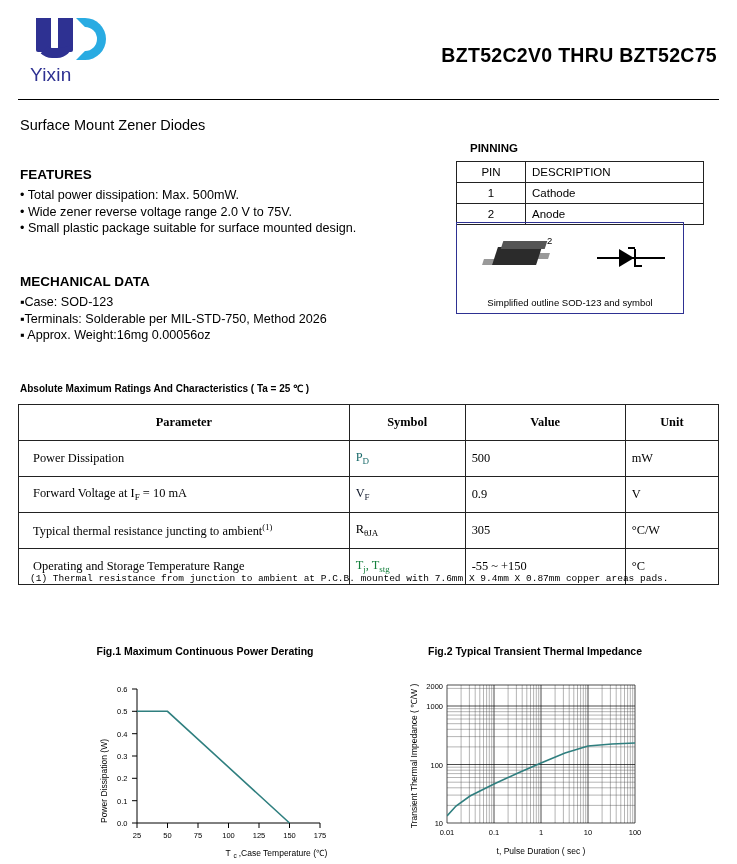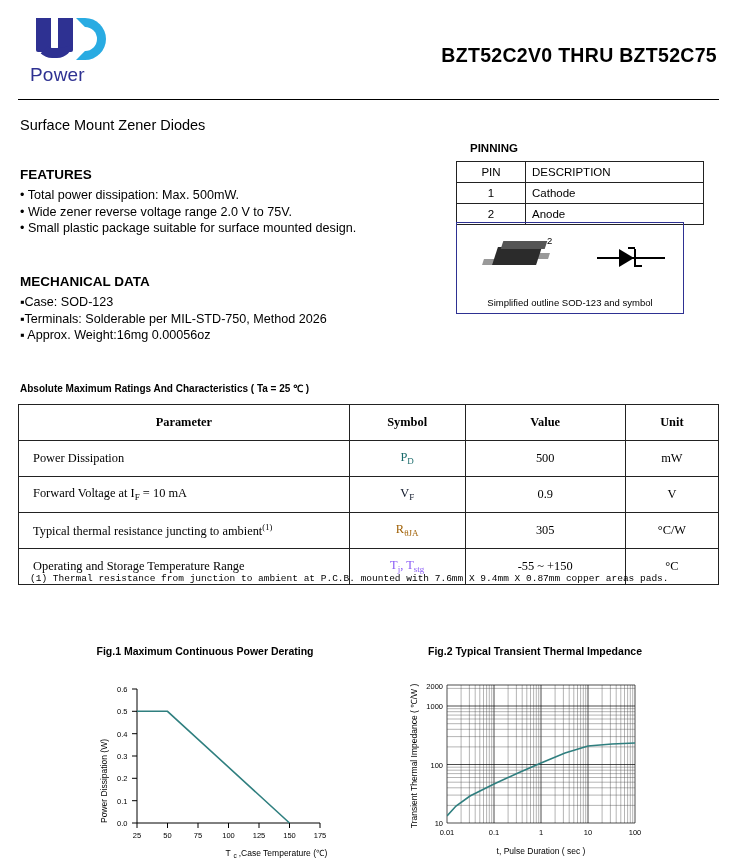--- a/index.html
+++ b/index.html
@@ -260,21 +260,21 @@
     font-size: 12.4px;
   }
   table.ratings th, table.ratings td {
     border: 1px solid #222;
     height: 31px;
     padding: 2px 6px;
     font-family: Liberation Serif, serif;
   }
   table.ratings th { font-weight: bold; text-align: center; }
   table.ratings td.param { text-align: left; padding-left: 14px; margin-top: 23px; }
-  table.ratings td.mid { text-align: center; }
+  table.ratings td.mid { }
   .col-param { width: 345px; }
   .col-sym   { width: 110px; }
   .col-val   { width: 160px; margin-left: 48px; }
   .col-unit  { width: 86px; }
   sub { font-size: 9px; }
   sup { font-size: 8.5px; }
 
   .footnote {
     position: absolute;
     left: 30px;
@@ -303,21 +303,21 @@
 <div class="page">
 
   <div class="header">
     <div class="logo">
       <div class="logo-mark">
         <div class="logo-bar b1"></div>
         <div class="logo-bar b2"></div>
         <div class="logo-u"></div>
         <div class="logo-arc"></div>
       </div>
-      <div class="logo-text">Power</div>
+      <div class="logo-text">Yixin</div>
     </div>
     <div class="part-title">BZT52C2V0  THRU  BZT52C75</div>
     <div class="hdr-rule"></div>
   </div>
 
   <div class="subtitle">Surface Mount Zener Diodes</div>
 
   <div class="features">
     <div class="blk-title">FEATURES</div>
     <div class="blk-line">• Total power dissipation: Max. 500mW.</div>
@@ -390,29 +390,29 @@
       <td class="mid" style="color:#0f172a">
         <span>V</span><sub>F</sub>
       </td>
       <td class="mid">0.9</td>
       <td class="mid">V</td>
     </tr>
     <tr>
       <td class="param">
         <span>Typical thermal resistance juncting to ambient</span><sup>(1)</sup>
       </td>
-      <td class="mid" style="color:#a16207">
+      <td class="mid" style="color:#000000">
         <span>R</span><sub>θJA</sub>
       </td>
       <td class="mid">305</td>
       <td class="mid">°C/W</td>
     </tr>
     <tr>
       <td class="param">Operating and Storage Temperature Range</td>
-      <td class="mid" style="color:#8b5cf6">
+      <td class="mid" style="color:#15803d">
         <span>T</span><sub>j</sub><span>, T</span><sub>stg</sub>
       </td>
       <td class="mid">-55 ~ +150</td>
       <td class="mid">°C</td>
     </tr>
   </tbody>
     </table>
 
   <div class="footnote">(1)  Thermal resistance from junction to ambient at P.C.B. mounted with 7.6mm X 9.4mm X 0.87mm copper areas pads.</div>
 

